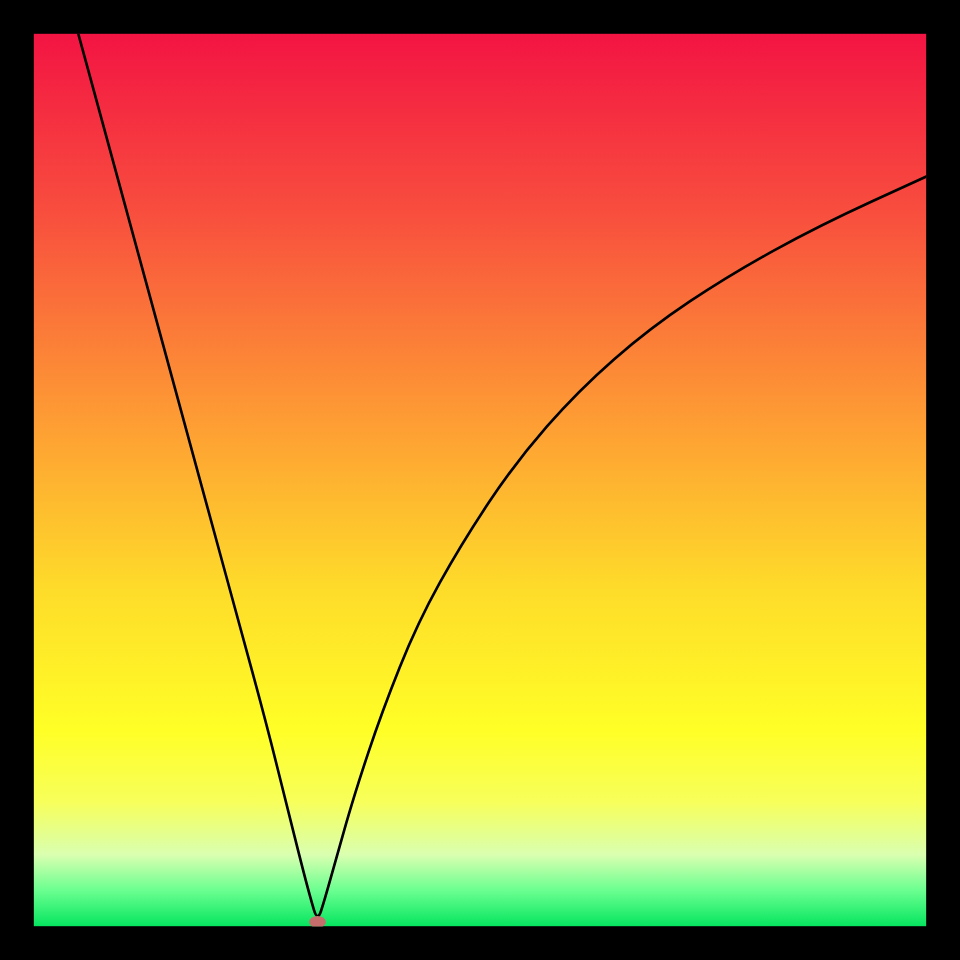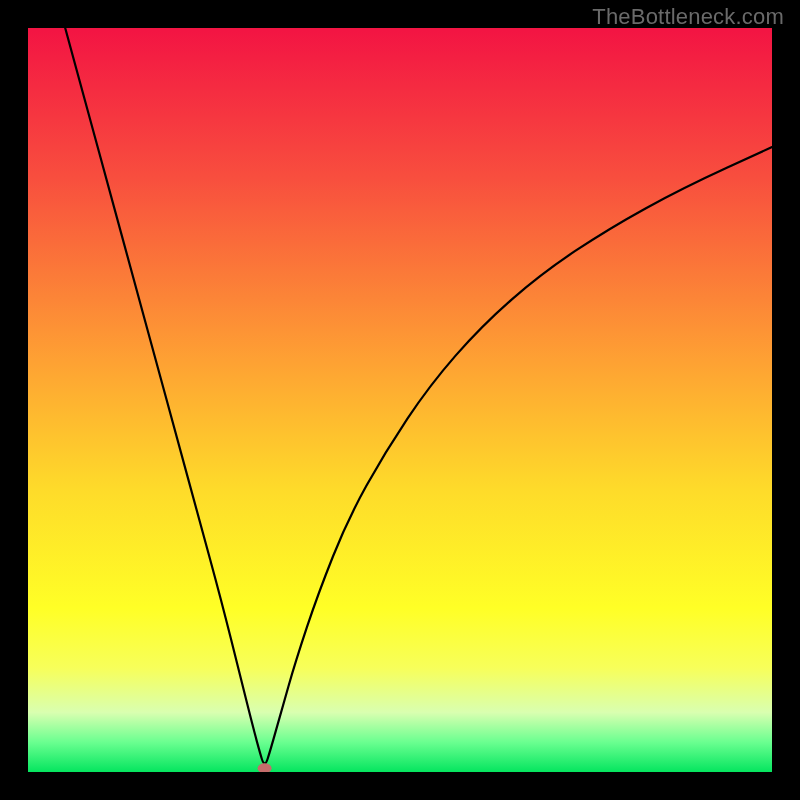--- a/index.html
+++ b/index.html
@@ -59,14 +59,13 @@
             <stop offset="96%" stop-color="#6aff90"></stop>
             <stop offset="100%" stop-color="#05e55f"></stop>
           </linearGradient>
       </defs>
       <rect id="bg-rect" x="0" y="0" width="744" height="744" fill="url(#bg-grad)"></rect>
       <path id="curve-path" fill="none" stroke="#000" stroke-width="2.2" stroke-linejoin="round" stroke-linecap="round" d="M 37.20 0.00 Q 37.20 0.00 48.36 40.92 Q 59.52 81.84 70.68 122.76 Q 81.84 163.68 93.00 204.60 Q 104.16 245.52 115.32 286.44 Q 126.48 327.36 137.64 368.28 Q 148.80 409.20 159.96 450.12 Q 171.12 491.04 182.28 531.96 Q 193.44 572.88 202.74 610.08 Q 212.04 647.28 217.62 669.60 Q 223.20 691.92 226.92 706.06 Q 230.64 720.19 233.62 730.24 Q 236.59 740.28 239.57 730.98 Q 242.54 721.68 247.75 703.08 Q 252.96 684.48 260.40 658.44 Q 267.84 632.40 279.00 598.92 Q 290.16 565.44 305.04 528.24 Q 319.92 491.04 338.52 457.56 Q 357.12 424.08 379.44 390.60 Q 401.76 357.12 427.80 327.36 Q 453.84 297.60 483.60 271.56 Q 513.36 245.52 546.84 223.20 Q 580.32 200.88 617.52 180.42 Q 654.72 159.96 699.36 139.50 T 744.00 119.04"></path>
       <ellipse id="min-marker" rx="7" ry="5" cx="236.59" cy="740.28" fill="#c56d6b"></ellipse>
     </svg>
   </div>
 
-  <div class="watermark">TheBottleneck.com</div>
 </div>
 
 </body></html>

